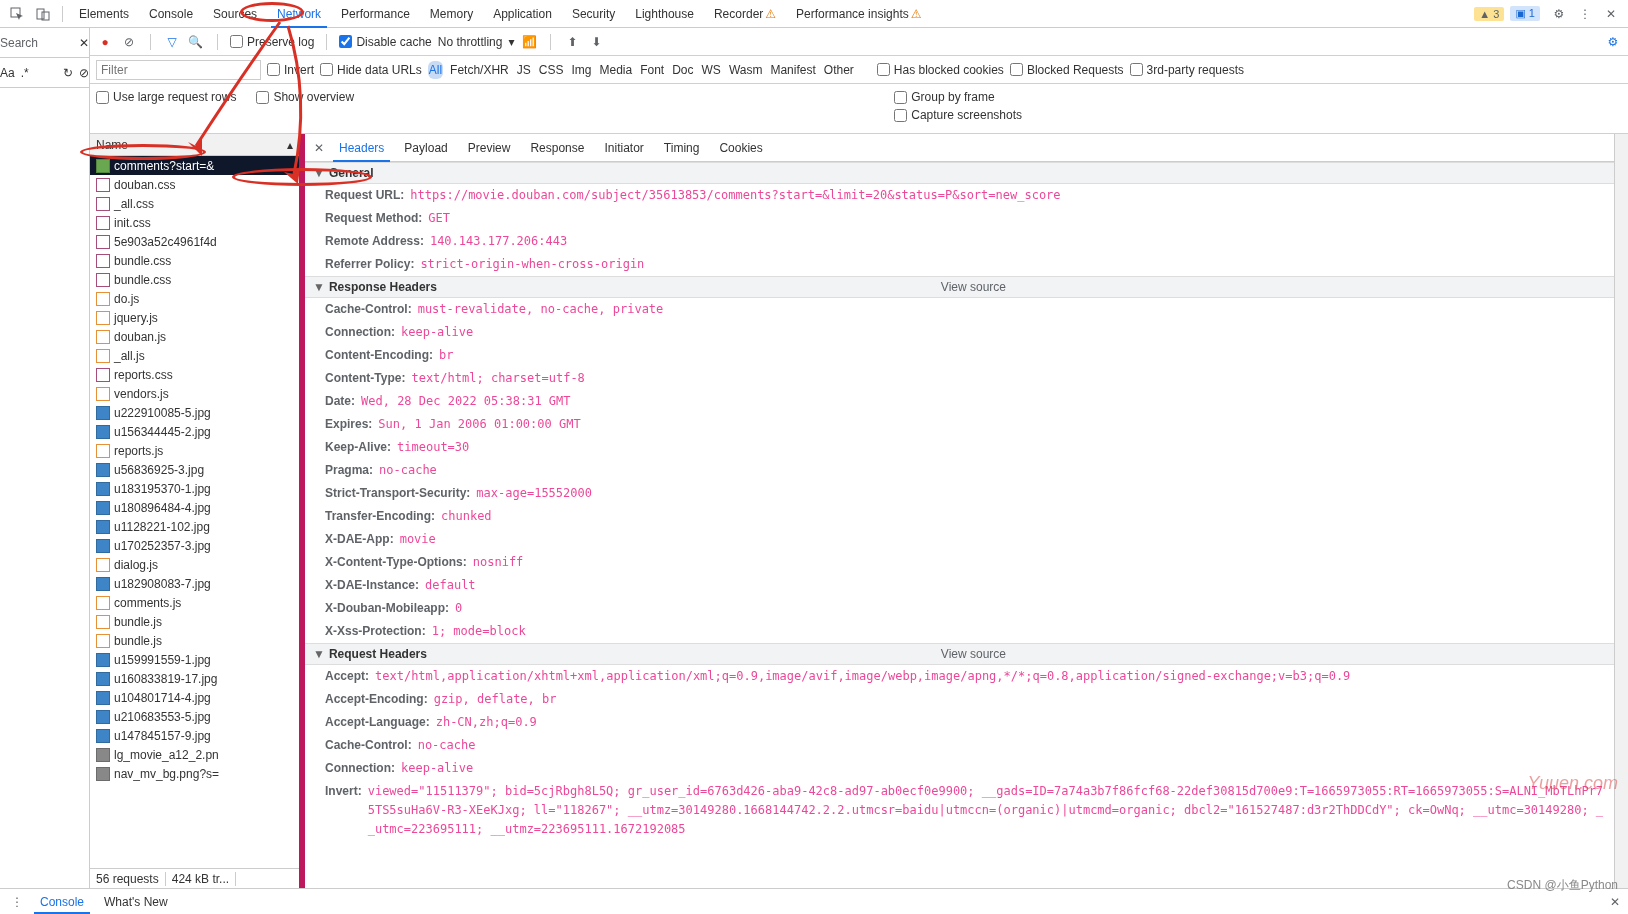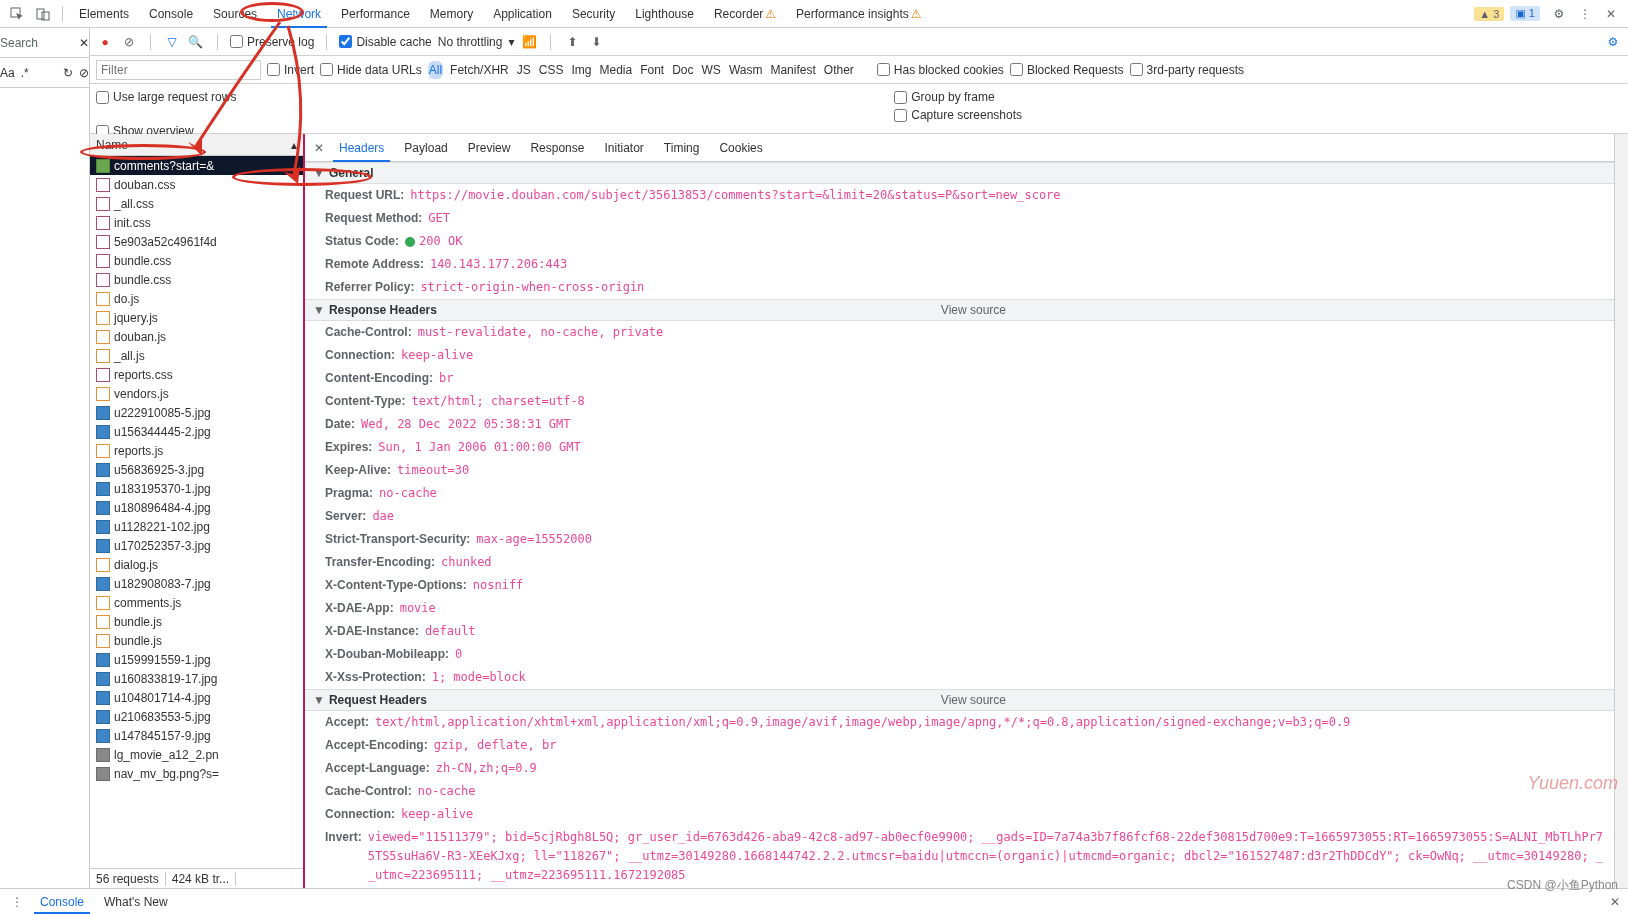--- a/index.html
+++ b/index.html
@@ -29,27 +29,27 @@
 .left-col { width:90px; border-right:1px solid #ccc; display:flex; flex-direction:column; }
 .left-top { height:30px; border-bottom:1px solid #ccc; display:flex; align-items:center; padding:0 0; gap:6px; }
 .left-top .srch { flex:1; color:#5f6368; }
 .row2 { display:flex; flex:1; min-height:0; }
 .main-col { flex:1; display:flex; flex-direction:column; min-width:0; }
 
 .filter-input { flex:0 0 150px; height:20px; border:1px solid #ccc; color:#888; padding:0 4px; }
 .cat { padding:2px 1px; border-radius:6px; }
 .cat.active { background:#c7dbf5; color:#1a73e8; }
 
-.opt-col { display:flex; flex-direction:column; gap:20px; }
+.opt-col { display:flex; flex-direction:row; gap:20px; }
 .opt-col2 { margin-left:auto; margin-right:600px; display:flex; flex-direction:column; gap:4px; }
 .optbar { height:50px; align-items:flex-start; padding-top:6px; }
 
 
 .net-body { flex:1; display:flex; min-height:0; }
-.req-list { width:215px; border-right:2px solid #be185d; display:flex; flex-direction:column; }
+.req-list { width:215px; border-right:6px solid #be185d; display:flex; flex-direction:column; }
 .req-head { height:22px; border-bottom:1px solid #ccc; display:flex; align-items:center; padding:0 6px; font-weight:400; color:#333; background:#f1f1f1; justify-content:space-between; }
 .req-items { flex:1; overflow-y:auto; }
 .req-item { height:19px; display:flex; align-items:center; padding:0 6px; gap:4px; white-space:nowrap; overflow:hidden; text-overflow:ellipsis; cursor:default; }
 .req-item.sel { background:#0f172a; color:#fff; }
 .req-item .ic { width:14px; height:14px; display:inline-block; }
 .ic-doc { background:#6aa84f; } .ic-css { background:#a64d79; border-radius:0; } .ic-js { background:#e69138; } .ic-img { background:#3d85c6; } .ic-misc { background:#888; }
 .req-item .ic { border:1px solid rgba(0,0,0,.2); }
 .req-item .ic-css,.req-item .ic-js { background:transparent; border:1px solid #a64d79; }
 .req-item .ic-js { border-color:#e69138; }
 .req-foot { height:20px; border-top:1px solid #ccc; display:flex; align-items:center; font-size:11px; color:#333; }
@@ -390,24 +390,20 @@
             </div>
             <div class="kv">
               <span class="k">Request URL:</span>
               <span class="v">https://movie.douban.com/subject/35613853/comments?start=&amp;limit=20&amp;status=P&amp;sort=new_score</span>
             </div>
             <div class="kv">
               <span class="k">Request Method:</span>
               <span class="v">GET</span>
             </div>
             <div class="kv">
-              <span class="k">Status Code:</span>
-              <span class="v"><span class="status-dot"></span>200 OK</span>
-            </div>
-            <div class="kv">
               <span class="k">Remote Address:</span>
               <span class="v">140.143.177.206:443</span>
             </div>
             <div class="kv">
               <span class="k">Referrer Policy:</span>
               <span class="v">strict-origin-when-cross-origin</span>
             </div>
             <div class="sect-head">
               <span class="arrow">▼</span>
               <span>Response Headers</span>
@@ -439,38 +435,34 @@
             </div>
             <div class="kv">
               <span class="k">Keep-Alive:</span>
               <span class="v">timeout=30</span>
             </div>
             <div class="kv">
               <span class="k">Pragma:</span>
               <span class="v">no-cache</span>
             </div>
             <div class="kv">
-              <span class="k">Server:</span>
-              <span class="v">dae</span>
-            </div>
-            <div class="kv">
               <span class="k">Strict-Transport-Security:</span>
               <span class="v">max-age=15552000</span>
             </div>
             <div class="kv">
               <span class="k">Transfer-Encoding:</span>
               <span class="v">chunked</span>
             </div>
             <div class="kv">
+              <span class="k">X-DAE-App:</span>
+              <span class="v">movie</span>
+            </div>
+            <div class="kv">
               <span class="k">X-Content-Type-Options:</span>
               <span class="v">nosniff</span>
-            </div>
-            <div class="kv">
-              <span class="k">X-DAE-App:</span>
-              <span class="v">movie</span>
             </div>
             <div class="kv">
               <span class="k">X-DAE-Instance:</span>
               <span class="v">default</span>
             </div>
             <div class="kv">
               <span class="k">X-Douban-Mobileapp:</span>
               <span class="v">0</span>
             </div>
             <div class="kv">

